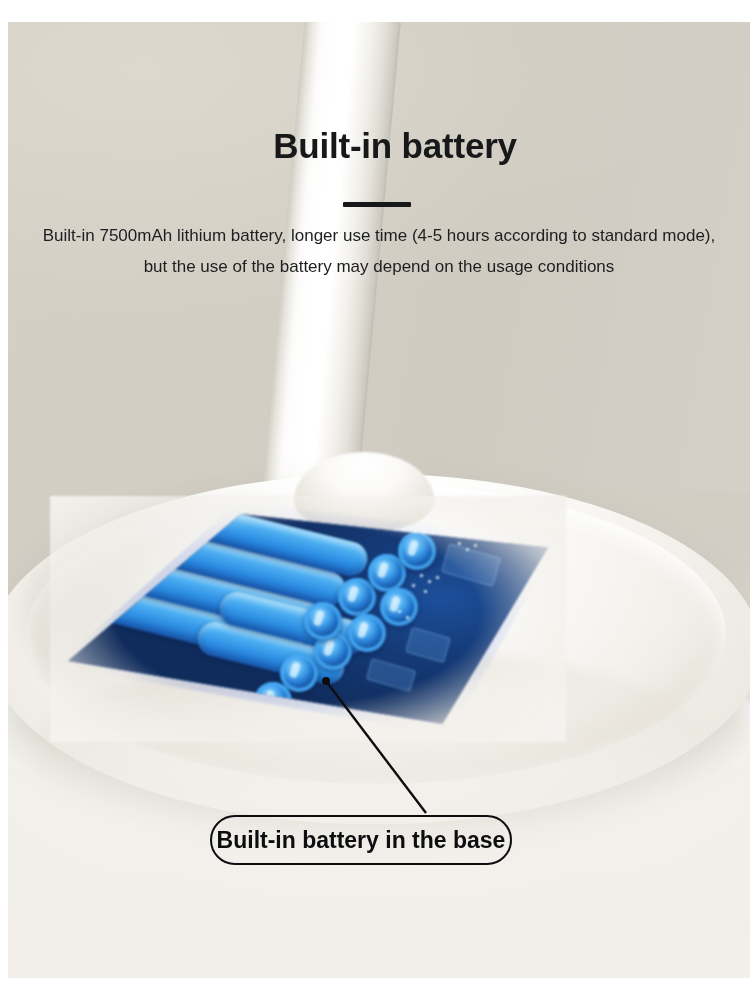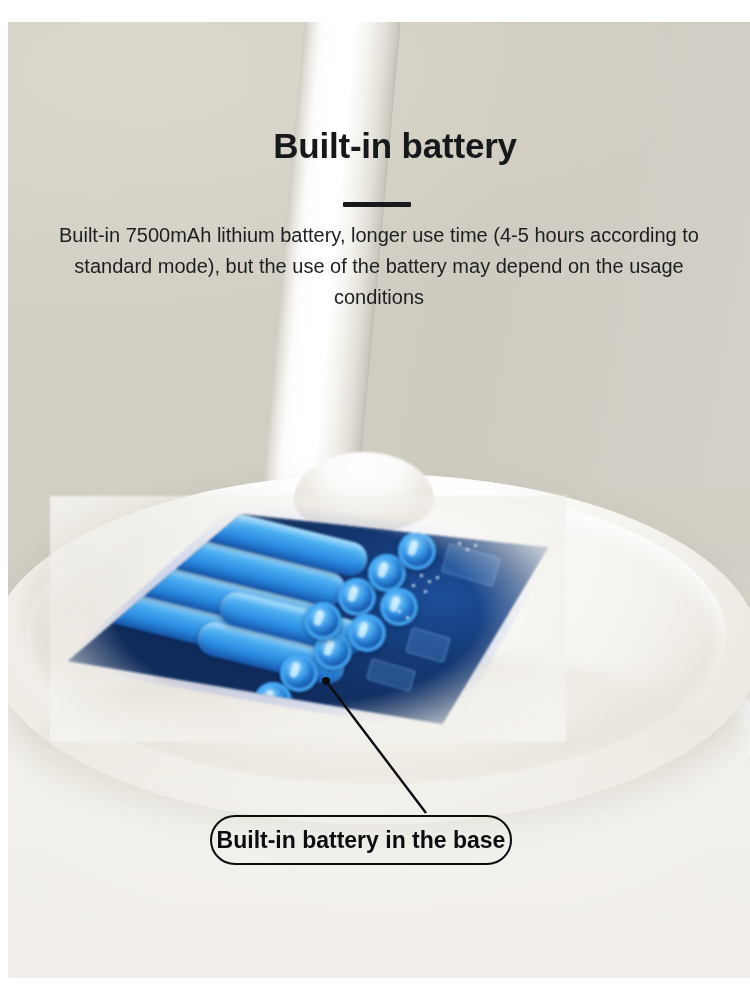--- a/index.html
+++ b/index.html
@@ -213,21 +213,21 @@
     left:335px; top:180px;
     width:68px; height:5px;
     background:#17181a;
     border-radius:1px;
   }
   .body-text {
     position:absolute;
     left:30px; top:198px;
     width:682px;
     text-align:center;
-    font-size:20px;
+    font-size:17px;
     line-height:31px;
     color:#1d1e20;
   }
 
   
   .leader { position:absolute; left:0; top:0; width:742px; height:956px; overflow:visible; }
   .callout {
     position:absolute;
     left:202px; top:793px;
     width:302px; height:50px;

